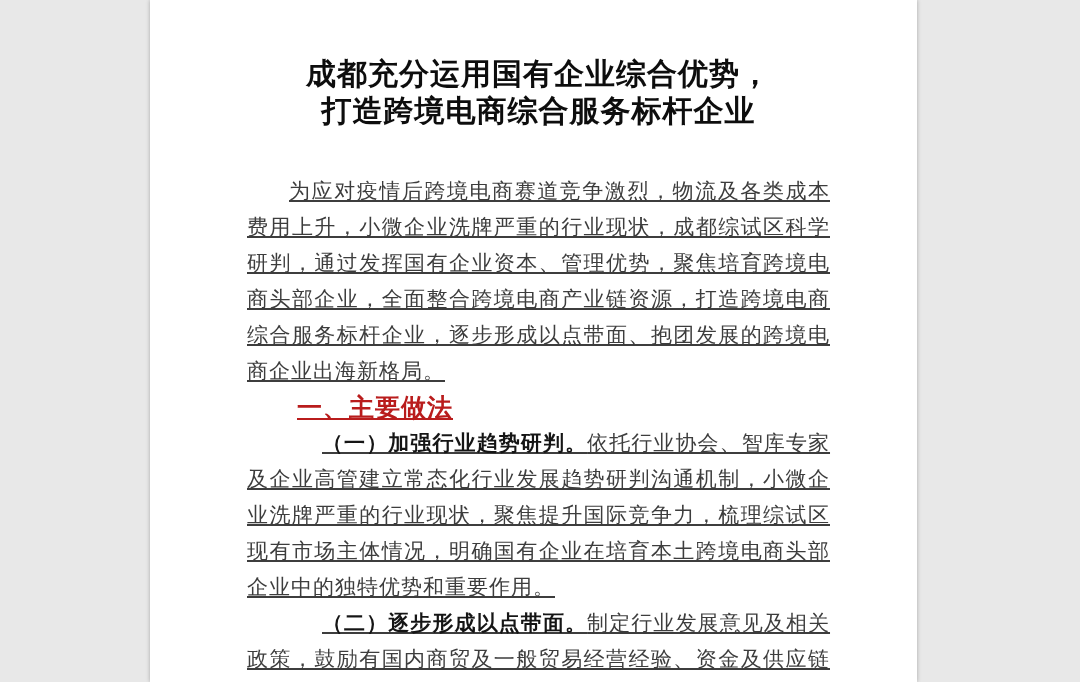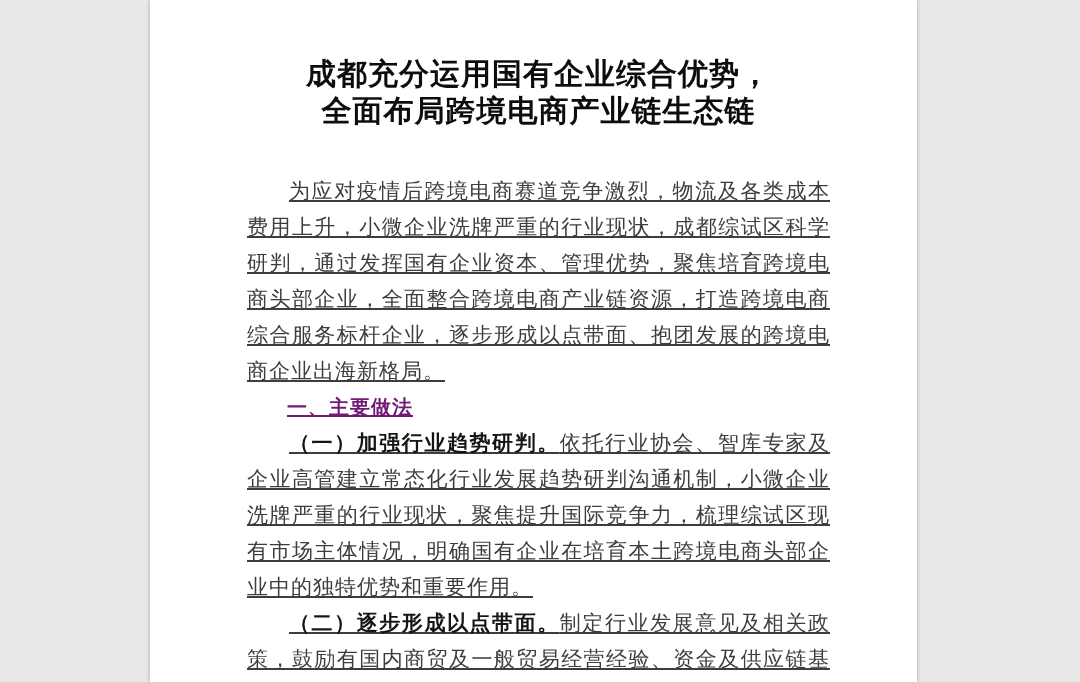--- a/index.html
+++ b/index.html
@@ -49,40 +49,41 @@
     letter-spacing: 1px;
   }
   .doc-body p {
     margin: 0;
     text-indent: 2em;
     text-decoration: underline;
   }
   .section-heading {
     font-family: "Liberation Sans", "DejaVu Sans", sans-serif;
     font-weight: bold;
-    font-size: 20px;
+    font-size: 25px;
     line-height: 36px;
-    color: #701a75;
+    color: #b91c1c;
     text-indent: 2em;
     margin: 0;
   }
   .lead {
     font-weight: bold;
     color: #151515;
+    margin-left: 33px;
   }
 </style>
 </head>
 <body>
 
 <div class="viewer-bg"></div>
 
 <div class="paper">
   <div class="doc-title">
     <div>成都充分运用国有企业综合优势，</div>
-    <div>全面布局跨境电商产业链生态链</div>
+    <div>打造跨境电商综合服务标杆企业</div>
   </div>
 
   <div class="doc-body">
     <p>为应对疫情后跨境电商赛道竞争激烈，物流及各类成本费用上升，小微企业洗牌严重的行业现状，成都综试区科学研判，通过发挥国有企业资本、管理优势，聚焦培育跨境电商头部企业，全面整合跨境电商产业链资源，打造跨境电商综合服务标杆企业，逐步形成以点带面、抱团发展的跨境电商企业出海新格局。</p>
 
     <p class="section-heading">一、主要做法</p>
 
     <p><span class="lead">（一）加强行业趋势研判。</span><span>依托行业协会、智库专家及企业高管建立常态化行业发展趋势研判沟通机制，小微企业洗牌严重的行业现状，聚焦提升国际竞争力，梳理综试区现有市场主体情况，明确国有企业在培育本土跨境电商头部企业中的独特优势和重要作用。</span></p>
 
     <p><span class="lead">（二）逐步形成以点带面。</span><span>制定行业发展意见及相关政策，鼓励有国内商贸及一般贸易经营经验、资金及供应链基础较强的国有企业开展跨境电商业务；安排财政资金支持国有企业投建公</span></p>

